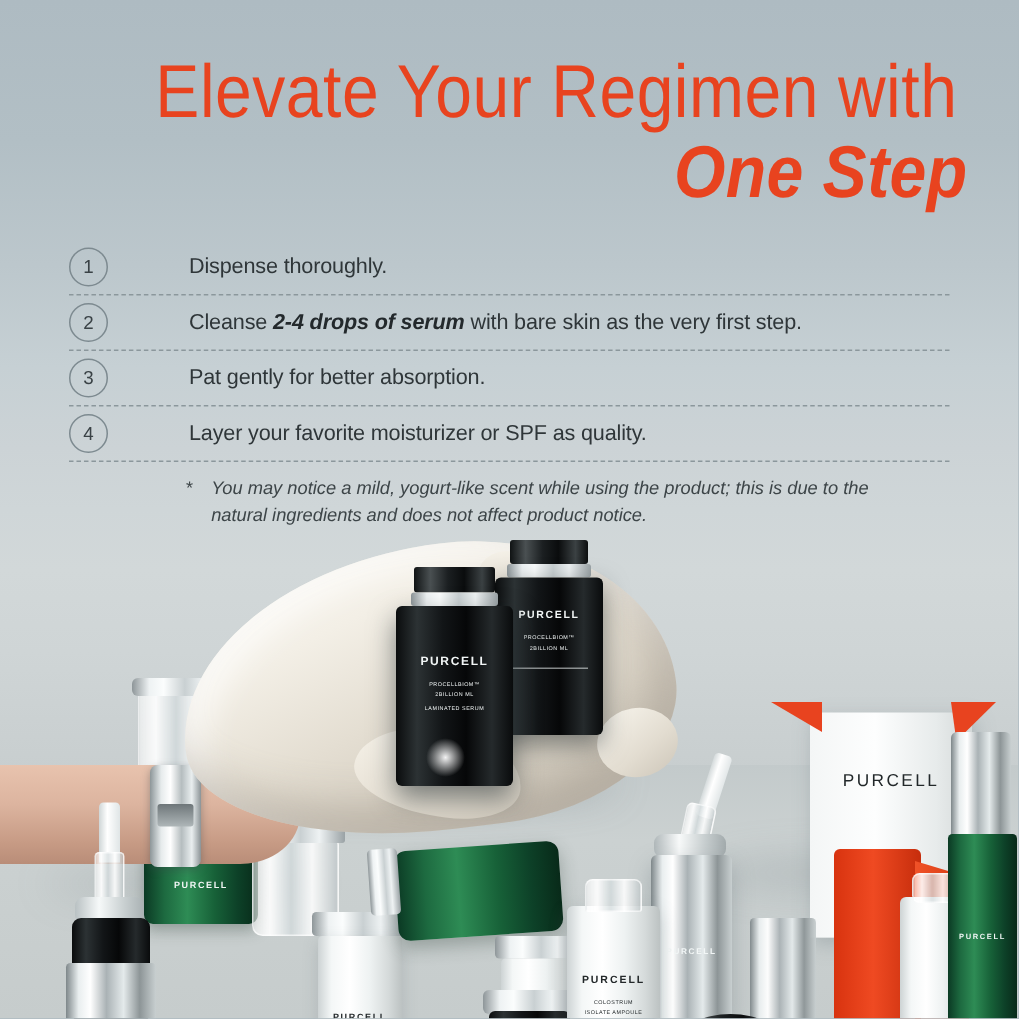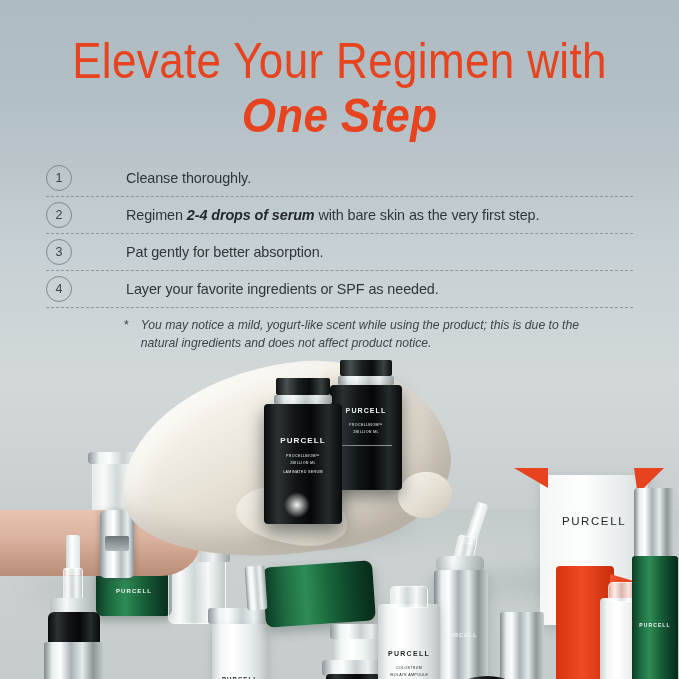--- a/index.html
+++ b/index.html
@@ -30,21 +30,21 @@
         #c9cfd0 74%,
         #c2c8c9 86%,
         #bcc2c3 100%);
   }
 
   
   .headline {
     position: absolute;
     left: 0; right: 0;
     top: 36px;
-    text-align: center;
+    text-align: right;
     color: #e8431f;
     line-height: 1.02;
     user-select: none;
   }
   .headline-l1 {
     display: block;
     font-size: 50px;
     font-weight: 400;
     letter-spacing: 0.4px;
     transform: scaleX(0.88);
@@ -263,36 +263,36 @@
 
   <div class="headline">
     <span class="headline-l1">Elevate Your Regimen with</span>
     <span class="headline-l2">One Step</span>
   </div>
 
   <div class="steps">
 
     <div class="step-row">
       <div class="step-num">1</div>
-      <div class="step-text"><span>Cleanse thoroughly.</span></div>
+      <div class="step-text"><span>Dispense thoroughly.</span></div>
     </div>
 
     <div class="step-row">
       <div class="step-num">2</div>
-      <div class="step-text"><span>Regimen </span><em>2-4 drops of serum</em><span> with bare skin as the very first step.</span></div>
+      <div class="step-text"><span>Cleanse </span><em>2-4 drops of serum</em><span> with bare skin as the very first step.</span></div>
     </div>
 
     <div class="step-row">
       <div class="step-num">3</div>
       <div class="step-text"><span>Pat gently for better absorption.</span></div>
     </div>
 
     <div class="step-row">
       <div class="step-num">4</div>
-      <div class="step-text"><span>Layer your favorite ingredients or SPF as needed.</span></div>
+      <div class="step-text"><span>Layer your favorite moisturizer or SPF as quality.</span></div>
     </div>
 
   </div>
 
   <div class="footnote">
     <span class="footnote-star">*</span>
     <span class="footnote-body">You may notice a mild, yogurt-like scent while using the product; this is due to the natural ingredients and does not affect product notice.</span>
   </div>
 
   <div class="stage">

